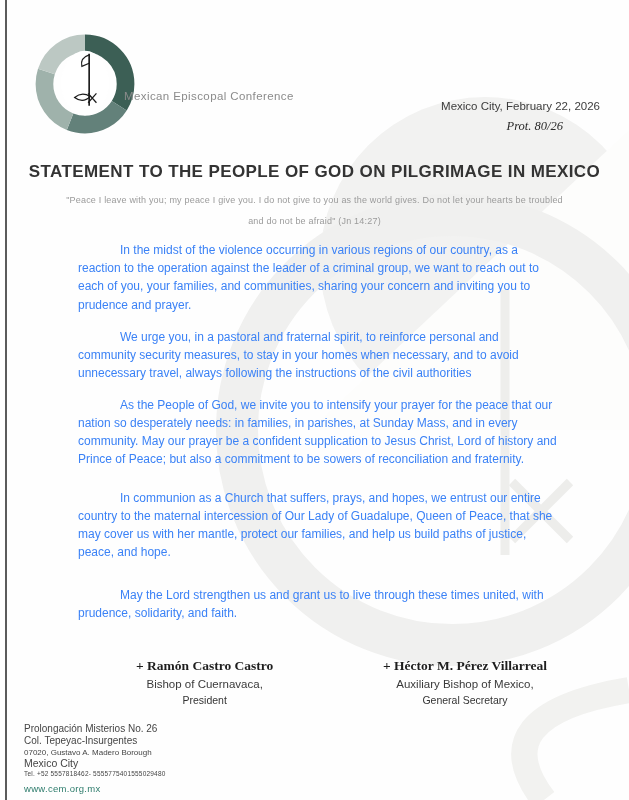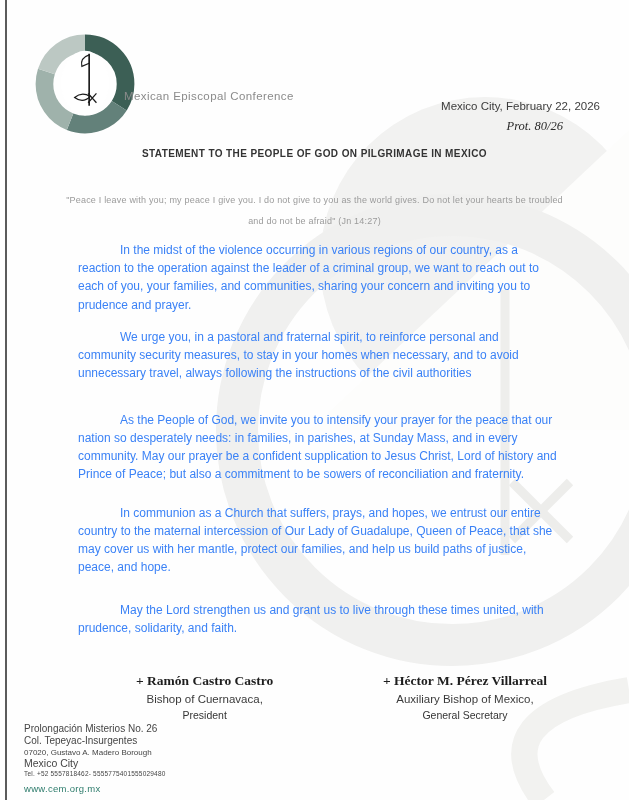--- a/index.html
+++ b/index.html
@@ -32,40 +32,40 @@
     font-size:11.5px;color:#3c3c3c;
   }
   .protocol{
     position:absolute;right:66px;top:119px;
     font-family:"Liberation Serif",serif;font-style:italic;
     font-size:12.5px;color:#2a2a2a;
   }
 
   
   .doc-title{
-    position:absolute;top:148px;left:0;right:0;
-    text-align:center;font-size:10px;font-weight:bold;
+    position:absolute;top:162px;left:0;right:0;
+    text-align:center;font-size:17px;font-weight:bold;
     letter-spacing:.4px;color:#333;
   }
   .epigraph{
     position:absolute;top:190px;left:60px;right:60px;
     text-align:center;font-size:9px;line-height:2.35;
     color:#9b9b9b;letter-spacing:.2px;
   }
 
   
   .letter-body{position:absolute;top:230px;left:78px;right:72px;}
   .salutation{font-size:13px;color:#3f3f3f;}
   .para{
     font-size:12px;line-height:1.52;color:#3b82f6;
     text-indent:42px;margin:0;
   }
   .para.p0{margin-top:11px;}
   .para.p1{margin-top:14px;}
-  .para.p2{margin-top:28px;}
+  .para.p2{margin-top:13px;}
   .para.p3{margin-top:20px;}
   .para.p4{margin-top:24px;}
 
   
   .signatures{
     display:flex;justify-content:space-between;
     margin-top:36px;padding:0 10px 0 58px;
   }
   .sig{text-align:center;}
   .sig-name{

